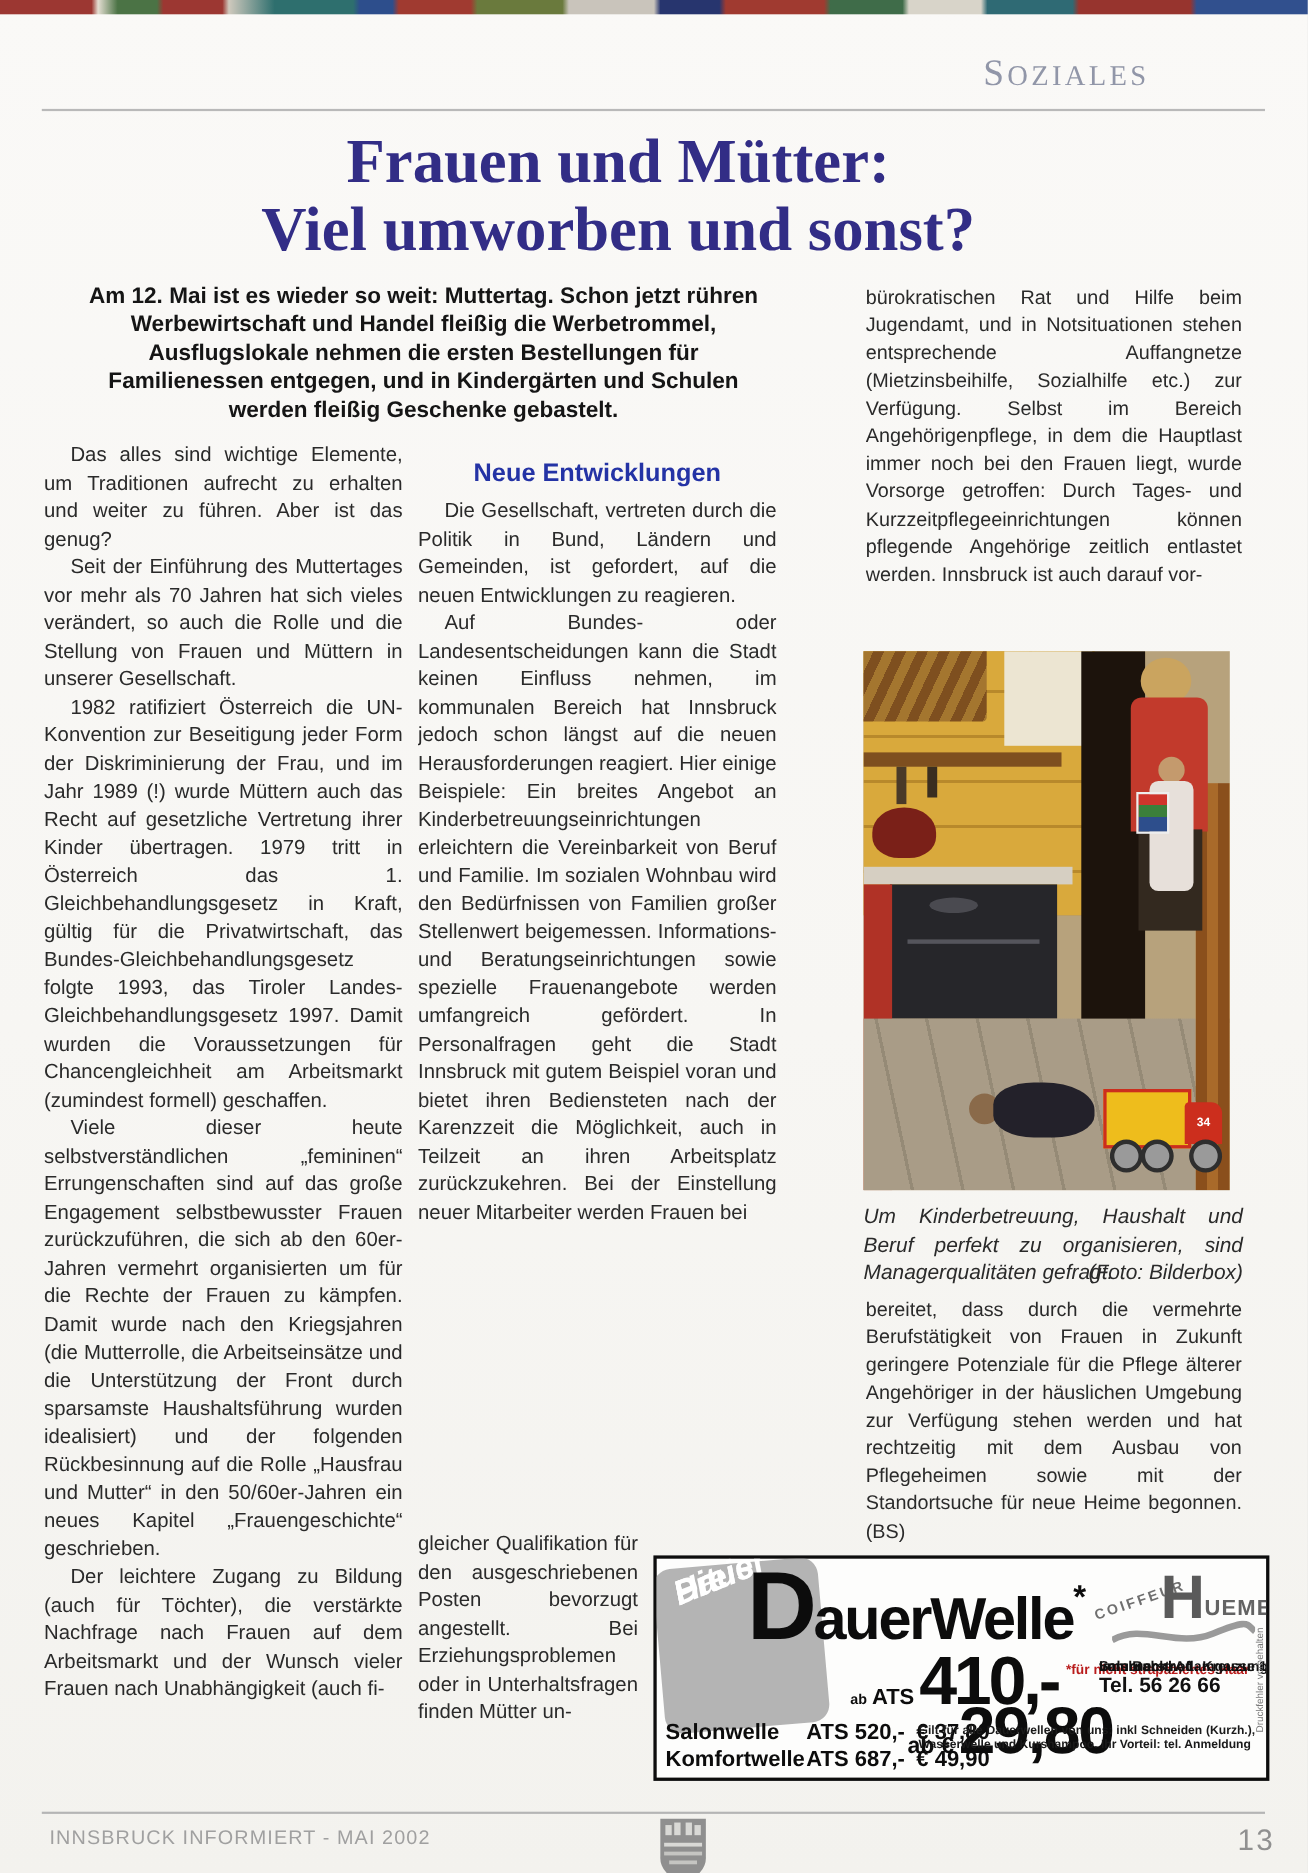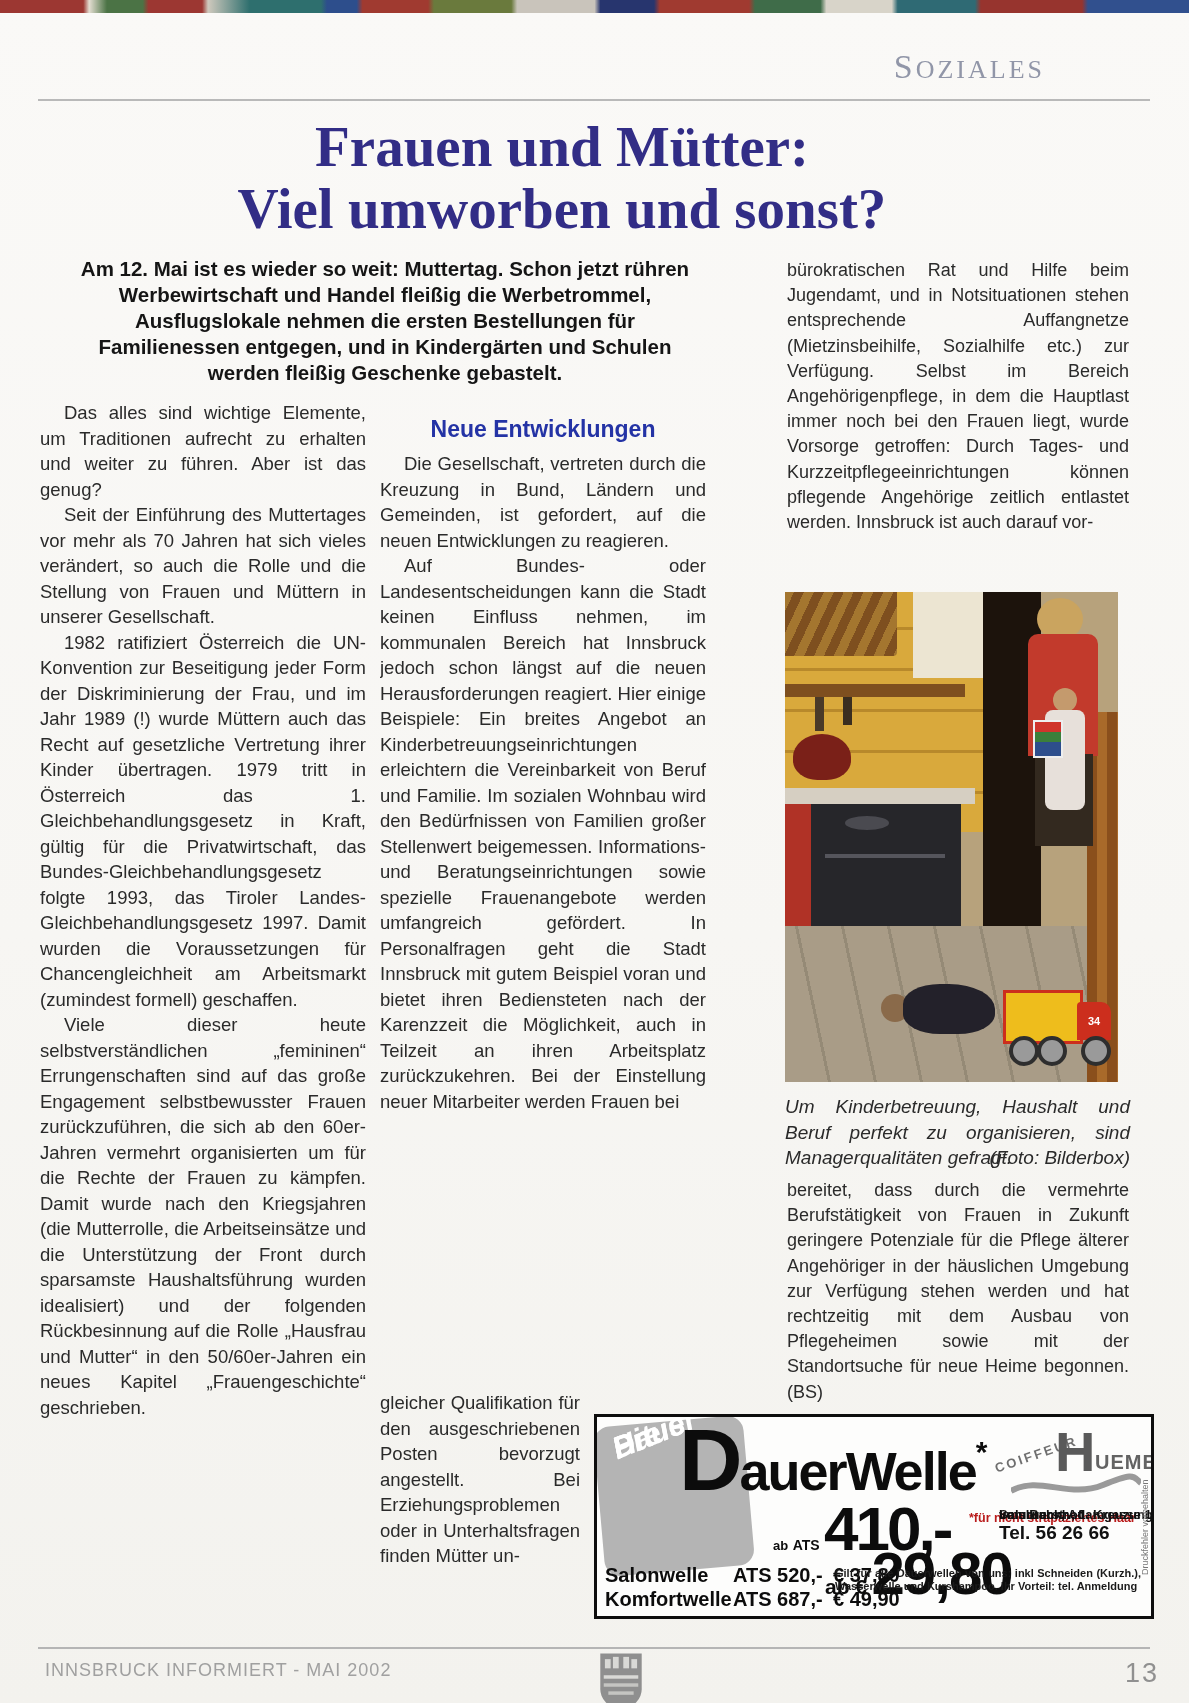--- a/index.html
+++ b/index.html
@@ -89,21 +89,21 @@
   .ad-wm{left:2px;top:4px;width:150px;height:150px;background:#b4b4b4;border-radius:16px;
     transform:rotate(-5deg);}
   .ad-wm-text{left:14px;top:8px;transform:rotate(-17deg);color:#fff;font-weight:bold;
     font-style:italic;font-size:31px;line-height:33px;}
   .ad-product{left:82px;top:-8px;white-space:nowrap;color:#0c0c0c;}
   .ad-product .initcap{font-weight:bold;font-size:88px;letter-spacing:-3px;}
   .ad-product .prest{font-weight:bold;font-size:54px;letter-spacing:-2px;}
   .ad-product .mark{font-weight:bold;font-size:30px;vertical-align:28px;}
   .ad-ats{left:145px;top:76px;white-space:nowrap;color:#0c0c0c;}
   .ad-ats .sm{font-weight:bold;font-size:13px;margin-left:31px;}
-  .ad-ats .cur{font-weight:bold;font-size:14px;}
+  .ad-ats .cur{font-weight:bold;font-size:20px;}
   .ad-ats .big{font-weight:bold;font-size:62px;letter-spacing:-3px;}
   .ad-note{left:372px;top:94px;font-weight:bold;font-size:12.5px;color:#b91c1c;white-space:nowrap;}
   .ad-eur{left:228px;top:122px;white-space:nowrap;color:#0c0c0c;}
   .ad-eur .cur{font-weight:bold;font-size:21px;}
   .ad-eur .big{font-weight:bold;font-size:60px;letter-spacing:-2px;}
   .ad-logo{left:396px;top:8px;width:156px;height:80px;}
   .ad-coiffeur{left:0;top:22px;transform:rotate(-19deg);font-size:13px;letter-spacing:2.5px;
     color:#6f6f6f;font-weight:bold;}
   .ad-h{left:62px;top:-6px;font-weight:bold;font-size:56px;color:#5a5a5a;}
   .ad-uemer{left:102px;top:26px;font-weight:bold;font-size:20px;letter-spacing:1px;color:#636363;}
@@ -140,27 +140,28 @@
     <div>Viel umworben und sonst?</div>
   </div>
 
   <div class="lead">Am 12. Mai ist es wieder so weit: Muttertag. Schon jetzt rühren Werbewirtschaft und Handel fleißig die Werbetrommel, Ausflugslokale nehmen die ersten Bestellungen für Familienessen entgegen, und in Kindergärten und Schulen werden fleißig Geschenke gebastelt.</div>
 
   <div class="col1 bodytext">
     <p class="ind">Das alles sind wichtige Elemente, um Traditionen aufrecht zu erhalten und weiter zu führen. Aber ist das genug?</p>
     <p class="ind">Seit der Einführung des Muttertages vor mehr als 70 Jahren hat sich vieles verändert, so auch die Rolle und die Stellung von Frauen und Müttern in unserer Gesellschaft.</p>
     <p class="ind">1982 ratifiziert Österreich die UN-Konvention zur Beseitigung jeder Form der Diskriminierung der Frau, und im Jahr 1989 (!) wurde Müttern auch das Recht auf gesetzliche Vertretung ihrer Kinder übertragen. 1979 tritt in Österreich das 1. Gleichbehandlungsgesetz in Kraft, gültig für die Privatwirtschaft, das Bundes-Gleichbehandlungsgesetz folgte 1993, das Tiroler Landes-Gleichbehandlungsgesetz 1997. Damit wurden die Voraussetzungen für Chancengleichheit am Arbeitsmarkt (zumindest formell) geschaffen.</p>
     <p class="ind">Viele dieser heute selbstverständlichen „femininen“ Errungenschaften sind auf das große Engagement selbstbewusster Frauen zurückzuführen, die sich ab den 60er-Jahren vermehrt organisierten um für die Rechte der Frauen zu kämpfen. Damit wurde nach den Kriegsjahren (die Mutterrolle, die Arbeitseinsätze und die Unterstützung der Front durch sparsamste Haushaltsführung wurden idealisiert) und der folgenden Rückbesinnung auf die Rolle „Hausfrau und Mutter“ in den 50/60er-Jahren ein neues Kapitel „Frauengeschichte“ geschrieben.</p>
+    <p class="ind">Der leichtere Zugang zu Bildung (auch für Töchter), die verstärkte Nachfrage nach Frauen auf dem Arbeitsmarkt und der Wunsch vieler Frauen nach Unabhängigkeit (auch fi-</p>
   </div>
 
   <div class="col2 bodytext">
     <div class="subhead">
       <div>Neue Entwicklungen</div>
     </div>
-    <p class="ind">Die Gesellschaft, vertreten durch die Kreuzung in Bund, Ländern und Gemeinden, ist gefordert, auf die neuen Entwicklungen zu reagieren.</p>
+    <p class="ind">Die Gesellschaft, vertreten durch die Politik in Bund, Ländern und Gemeinden, ist gefordert, auf die neuen Entwicklungen zu reagieren.</p>
     <p class="ind">Auf Bundes- oder Landesentscheidungen kann die Stadt keinen Einfluss nehmen, im kommunalen Bereich hat Innsbruck jedoch schon längst auf die neuen Herausforderungen reagiert. Hier einige Beispiele: Ein breites Angebot an Kinderbetreuungseinrichtungen erleichtern die Vereinbarkeit von Beruf und Familie. Im sozialen Wohnbau wird den Bedürfnissen von Familien großer Stellenwert beigemessen. Informations- und Beratungseinrichtungen sowie spezielle Frauenangebote werden umfangreich gefördert. In Personalfragen geht die Stadt Innsbruck mit gutem Beispiel voran und bietet ihren Bediensteten nach der Karenzzeit die Möglichkeit, auch in Teilzeit an ihren Arbeitsplatz zurückzukehren. Bei der Einstellung neuer Mitarbeiter werden Frauen bei</p>
   </div>
 
   <div class="col2-narrow bodytext">
     <p>gleicher Qualifikation für den ausgeschriebenen Posten bevorzugt angestellt. Bei Erziehungsproblemen oder in Unterhaltsfragen finden Mütter un-</p>
   </div>
 
   <div class="col3-top bodytext">
     <p>bürokratischen Rat und Hilfe beim Jugendamt, und in Notsituationen stehen entsprechende Auffangnetze (Mietzinsbeihilfe, Sozialhilfe etc.) zur Verfügung. Selbst im Bereich Angehörigenpflege, in dem die Hauptlast immer noch bei den Frauen liegt, wurde Vorsorge getroffen: Durch Tages- und Kurzzeitpflegeeinrichtungen können pflegende Angehörige zeitlich entlastet werden. Innsbruck ist auch darauf vor-</p>
   </div>

